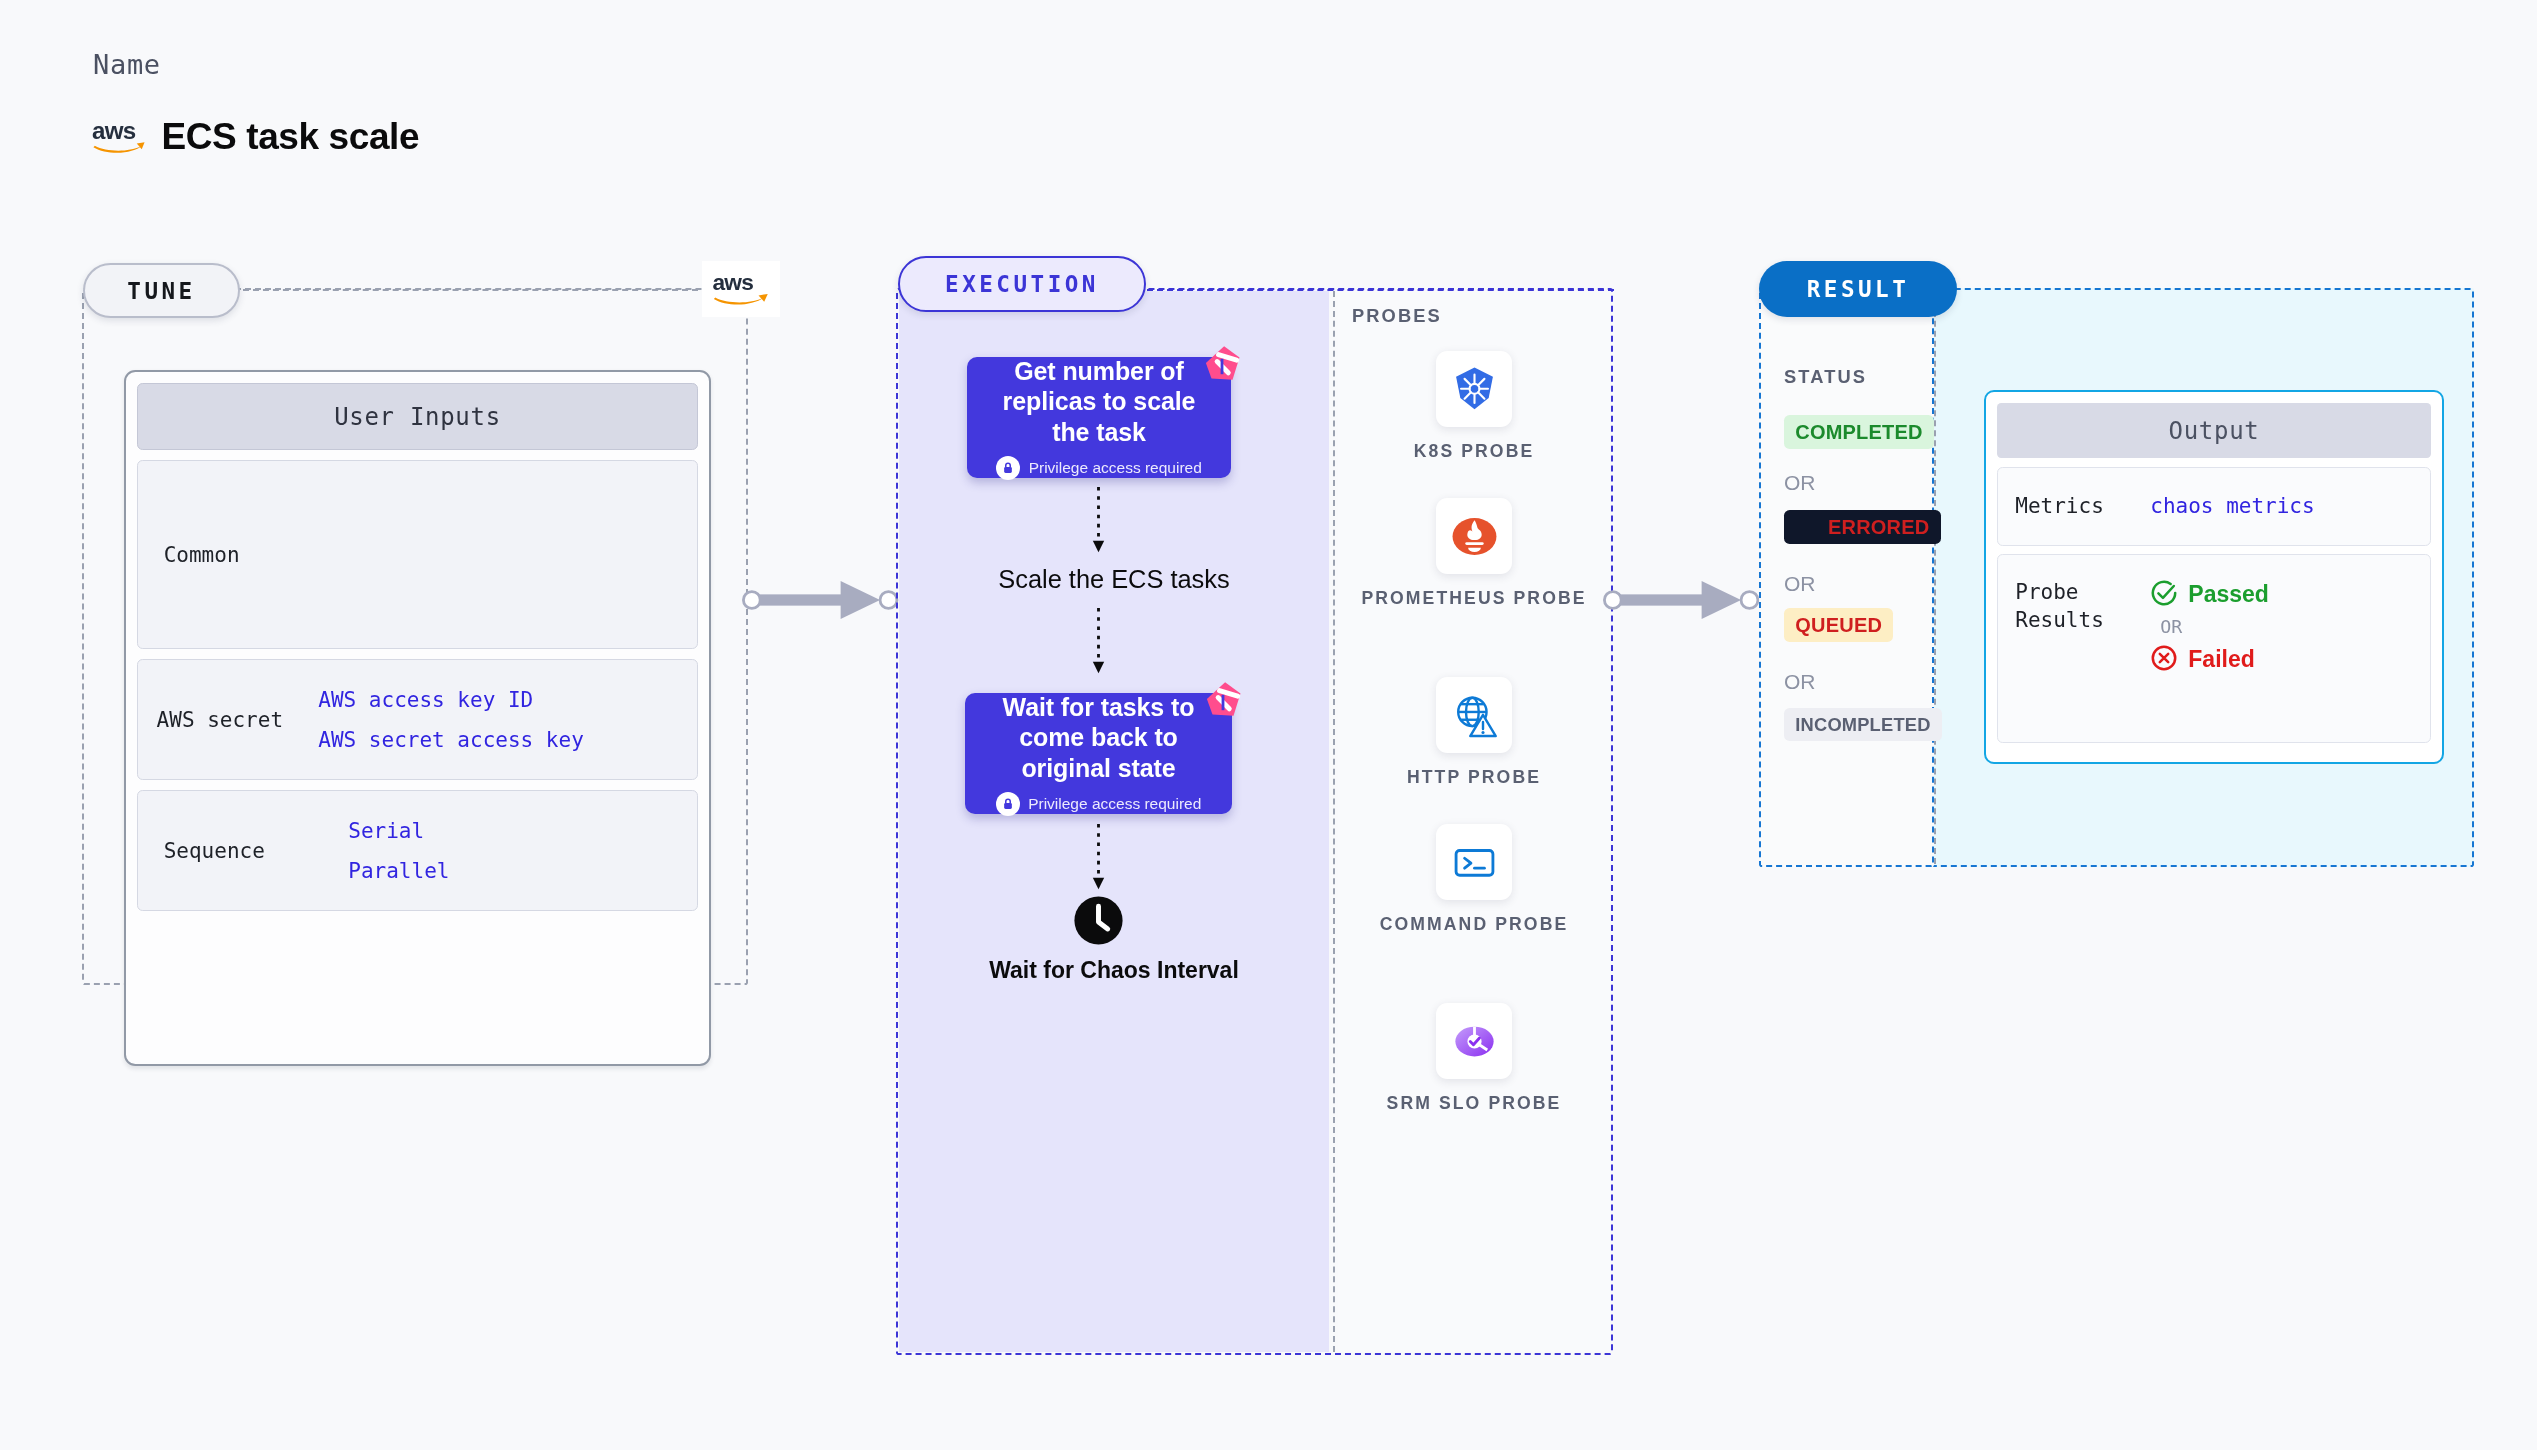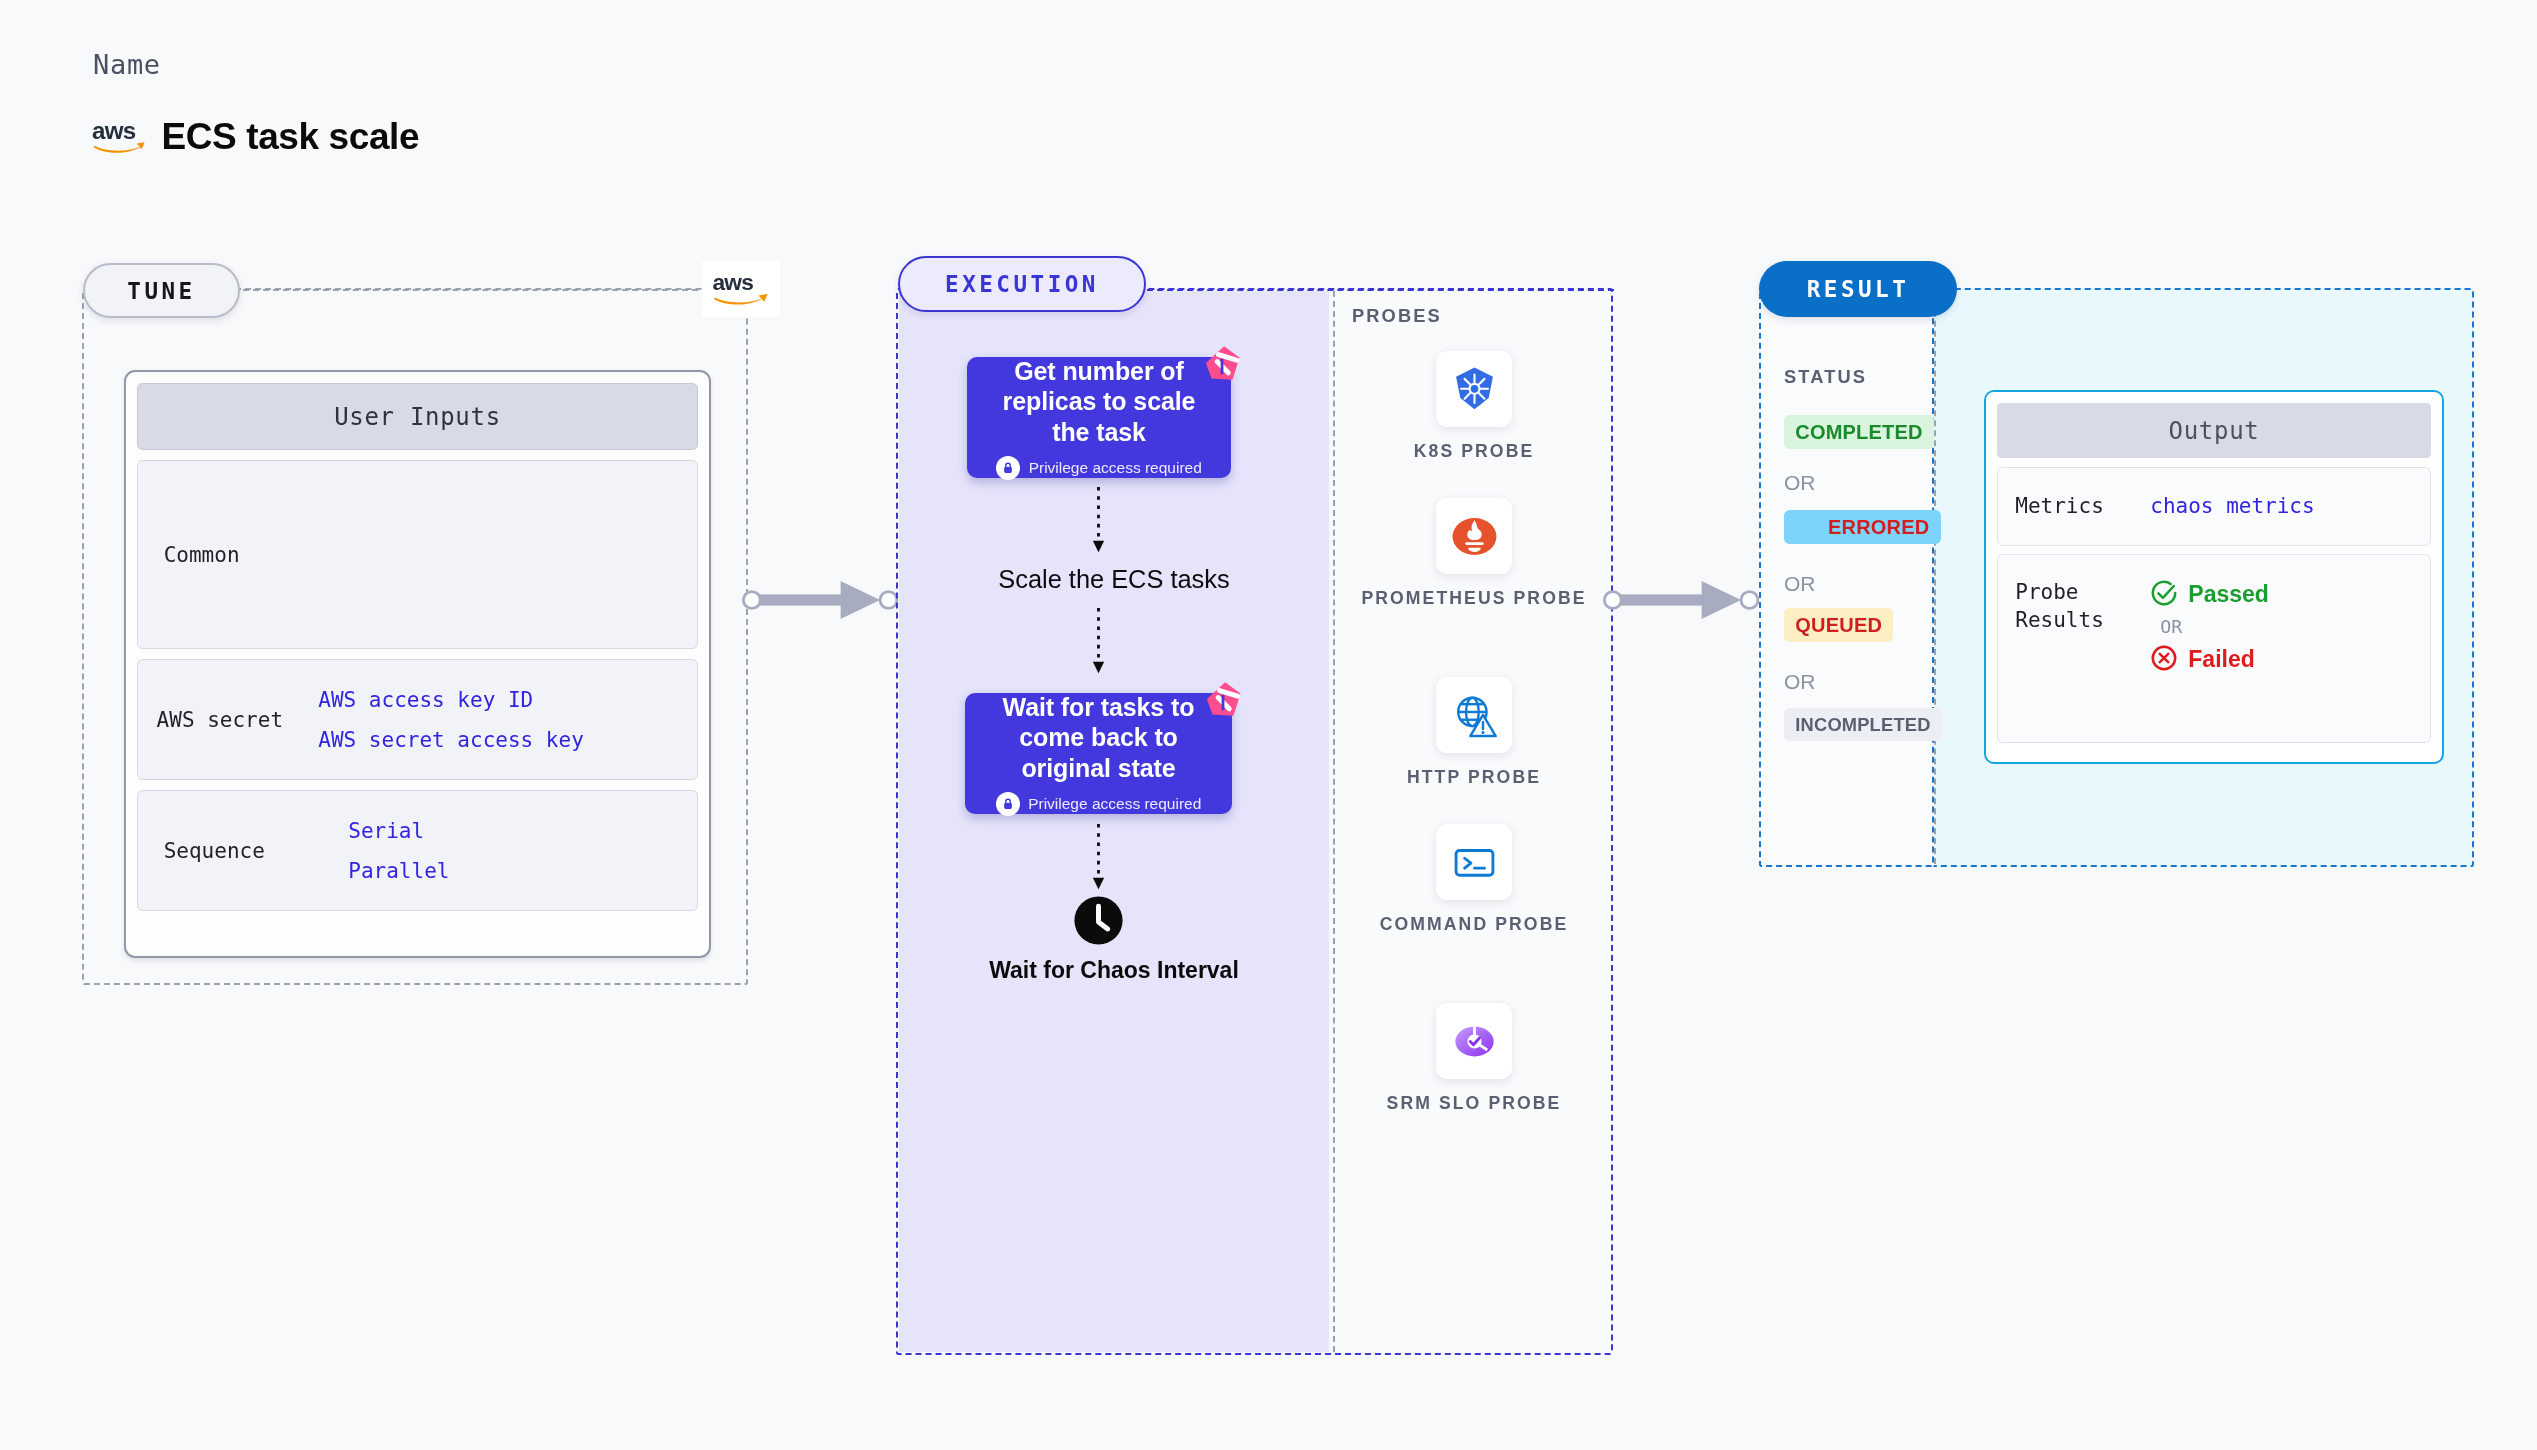--- a/index.html
+++ b/index.html
@@ -42,21 +42,21 @@
     background:#f2f3f7;border:2.1px solid #b9bdcb;color:#15171c;font-size:22.6px;
   }
   #tune-dash-line{
     position:absolute;left:243px;top:289px;width:455px;height:0;
     border-top:2.1px dashed #9aa1b0;
   }
   #aws-logo-line{position:absolute;left:702px;top:261px;width:78px;height:56px;
     background:#ffffff;display:flex;align-items:center;justify-content:center;}
 
   #user-inputs-card{
-    position:absolute;left:124px;top:370px;width:587px;height:588px;
+    position:absolute;left:124px;top:370px;width:587px;height:696px;
     background:#fdfdfe;border:2.1px solid #9199a6;border-radius:11.3px;
     box-sizing:border-box;padding:11.3px;
     box-shadow:0 2.1px 4.2px rgba(30,35,60,.10);
   }
   #user-inputs-header{
     height:65px;background:#d8dae6;border:0.7px solid #c4c7d6;border-radius:5.6px;
     display:flex;align-items:center;justify-content:center;
     font-family:"DejaVu Sans Mono","Liberation Mono",monospace;
     font-size:24px;color:#2f3340;letter-spacing:0.7px;margin-bottom:10px;
   }
@@ -434,21 +434,21 @@
 
 <div class="dashed" id="result-right-panel"></div>
 <div class="dashed" id="result-panel"></div>
 <div id="result-inner-divider"></div>
 <div class="pill" id="result-pill">RESULT</div>
 
 <div id="status-title">STATUS</div>
 
 <div class="status-badge" style="top:415px;background:#d9f5dd;color:#1b8a2c;">COMPLETED</div>
 <div class="or-text" style="top:471px;">OR</div>
-<div class="status-badge" style="top:510px;background:#7dd3fc;color:#cf1f1f;padding-left:44px;">ERRORED</div>
+<div class="status-badge" style="top:510px;background:#0f172a;color:#cf1f1f;padding-left:44px;">ERRORED</div>
 <div class="or-text" style="top:572px;">OR</div>
 <div class="status-badge" style="top:608px;background:#fdeec4;color:#cf1f1f;">QUEUED</div>
 <div class="or-text" style="top:670px;">OR</div>
 <div class="status-badge" style="top:708px;background:#edeef3;color:#5a6072;font-size:18.3px;">INCOMPLETED</div>
 
 <div id="output-card">
   <div id="output-header">Output</div>
 
   <div class="out-row" style="height:79px;">
     <div class="out-label">Metrics</div>

